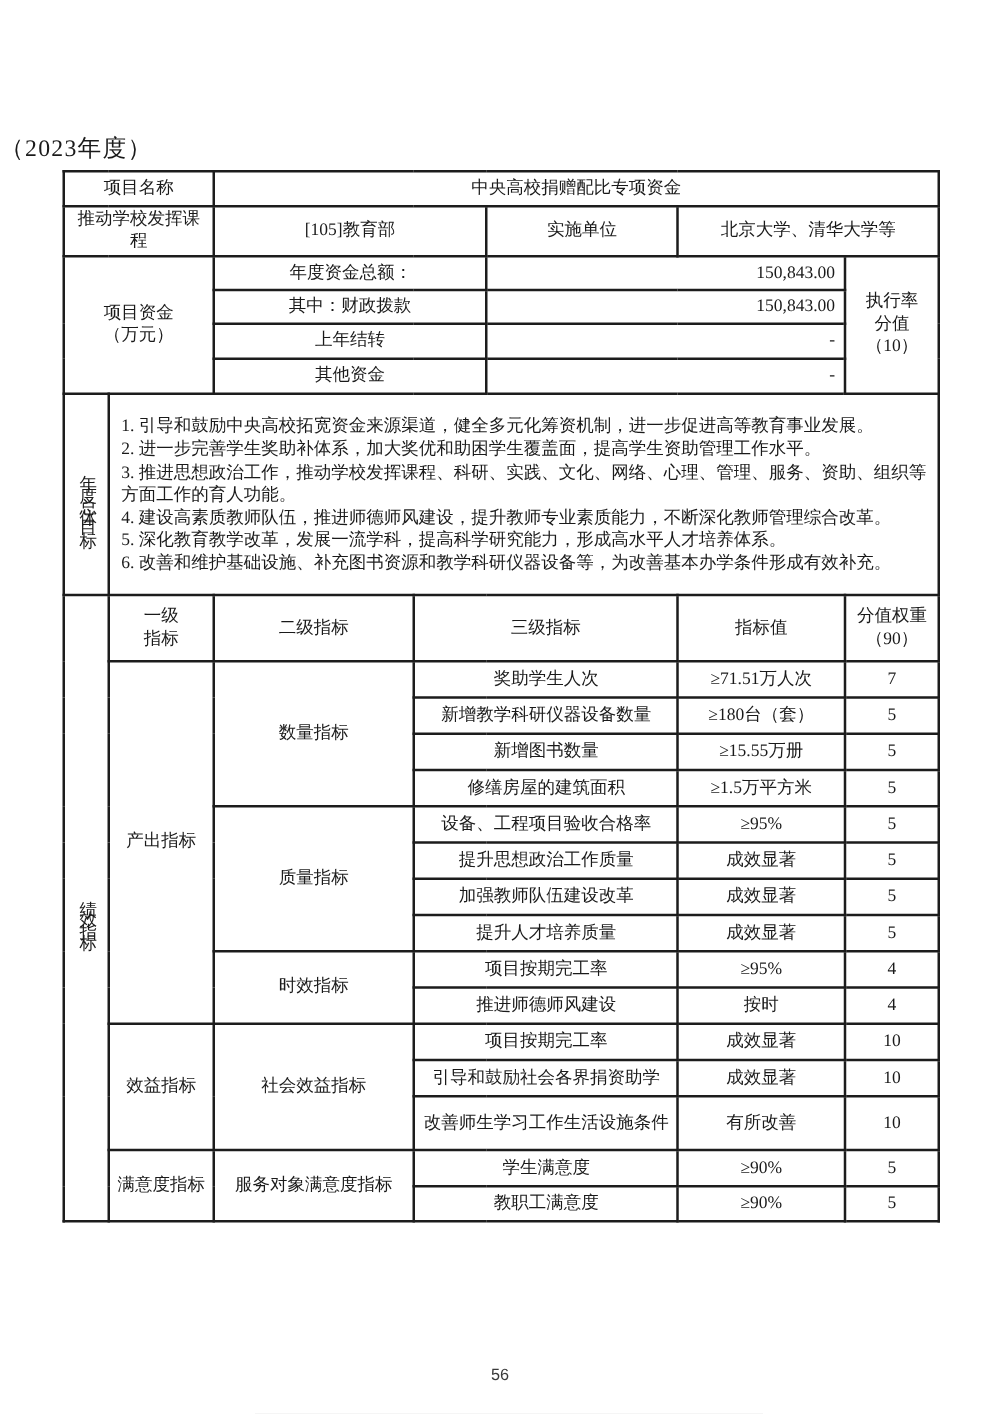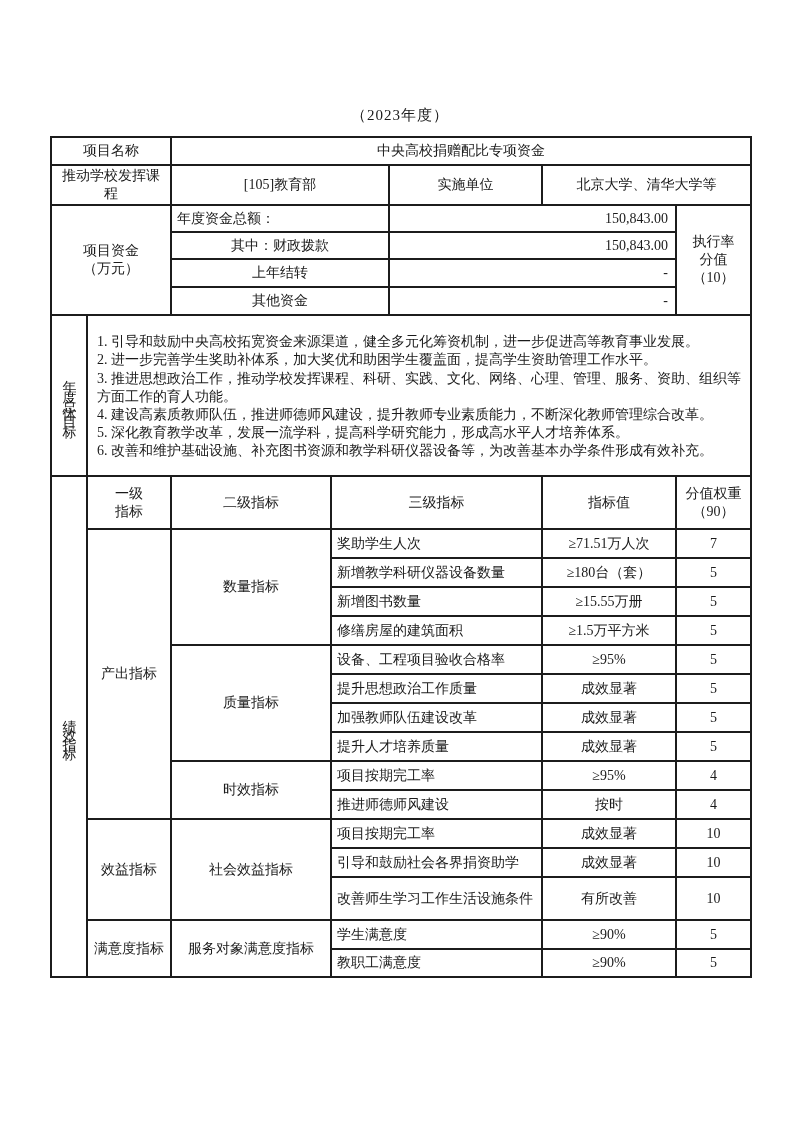--- a/index.html
+++ b/index.html
@@ -13,41 +13,41 @@
   }
   .title {
     position:absolute; top:60px; left:0; width:100%;
     text-align:center;
     font-family:"Liberation Sans","DejaVu Sans",sans-serif;
     font-size:23px; font-weight:bold; letter-spacing:3px;
     color:#111;
   }
   .subtitle {
     position:absolute; top:106px; left:0; width:100%;
-    text-align:center;
-    font-size:15px; letter-spacing:1px;
+    text-align:left;
+    font-size:19px; letter-spacing:1px;
     color:#1a1a1a;
   }
   table.main {
     position:absolute; left:50px; top:136px;
     width:700px;
     border-collapse:collapse;
     table-layout:fixed;
     border:2px solid #fca5a5;
   }
   table.main td {
     border:2px solid #1c1c1c;
     font-size:14px;
     line-height:1.3;
     padding:1px 4px;
     overflow:hidden;
     vertical-align:middle;
   }
   .center { text-align:center; }
-  .left   { text-align:left; padding-left:5px !important;margin-left:44px; }
+  .left   { text-align:center; padding-left:5px !important;margin-left:44px; }
   .right  { text-align:right; padding-right:7px !important; }
   .pre    { white-space:pre-line; }
   .vert {
     writing-mode:vertical-rl;
     text-orientation:upright;
     text-align:center;
     letter-spacing:9px;
     padding:4px 0 !important;
   }
   .goals-cell {
@@ -230,13 +230,14 @@
         <td class="center">5</td>
       </tr>
       <tr class="r28">
         <td colspan="2" class="left">教职工满意度</td>
         <td class="center">≥90%</td>
         <td class="center">5</td>
       </tr>
     </tbody>
   </table>
 
+  <div class="pageno">56</div>
 </div>
 
 </body></html>

